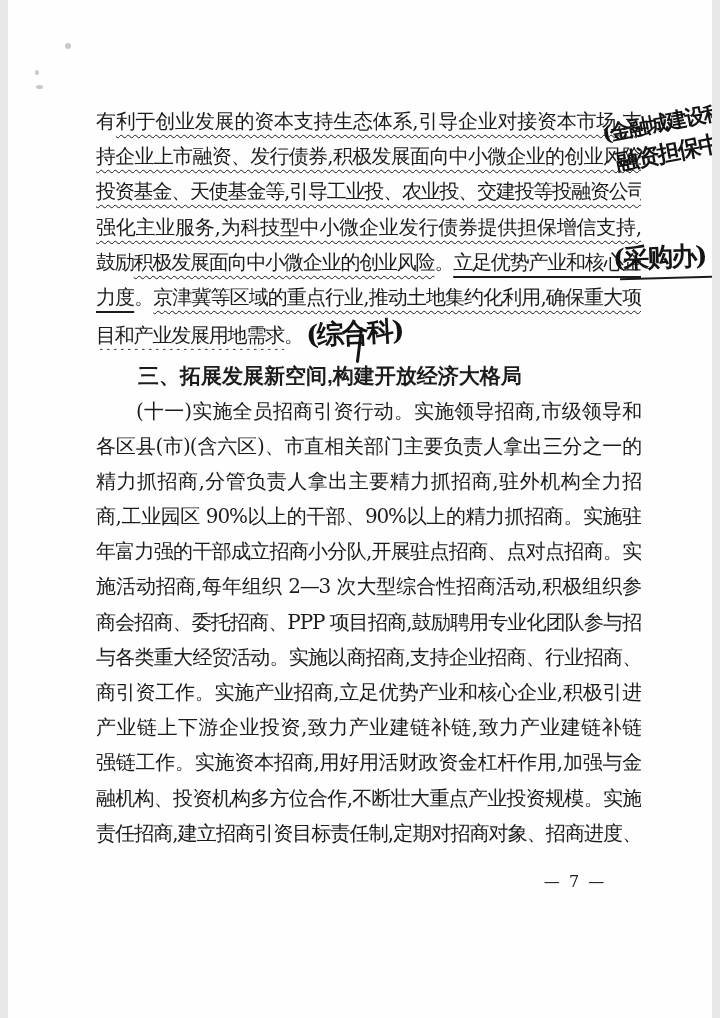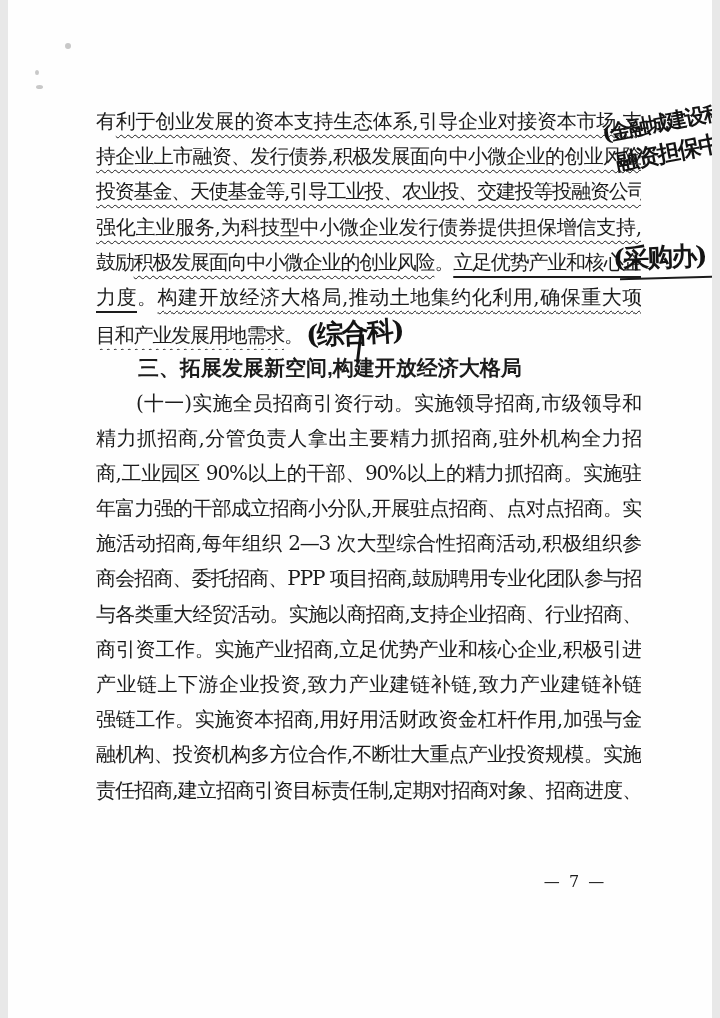--- a/index.html
+++ b/index.html
@@ -11,21 +11,21 @@
   .body-text{position:absolute;left:88px;top:104px;width:545px;}
   .line{
     height:35.2px;line-height:35.2px;font-size:20px;letter-spacing:-1.2px;
     text-align:justify;text-align-last:justify;text-justify:inter-character;
     overflow:hidden;white-space:nowrap;
   }
   .line.nojust{text-align:left;text-align-last:left;}
   .line.indent{text-indent:2em;}
   .line.heading{
     font-family:"Liberation Sans","DejaVu Sans",sans-serif;
-    font-weight:700;font-size:21px;letter-spacing:0;
+    font-weight:700;font-size:21px;letter-spacing:0;margin-top:8px;
   }
   .u-wavy{
     text-decoration:underline;text-decoration-style:wavy;
     text-decoration-thickness:1px;text-underline-offset:6px;
   }
   .u-solid{
     text-decoration:underline;text-decoration-style:solid;
     text-decoration-thickness:1.5px;text-underline-offset:7px;
   }
   .hand{font-weight:700;color:#141414;}
@@ -68,24 +68,25 @@
   <span class="speck s1"></span>
   <span class="speck s2"></span>
   <span class="speck s3"></span>
 
   <div class="body-text">
       <div class="line"><span>有</span><span class="u-wavy">利于创业发展的资本支持生态体系,引导企业对接资本市场,支</span></div>
       <div class="line"><span class="u-wavy">持企业上市融资、发行债券,积极发展面向中小微企业的创业风险</span></div>
       <div class="line"><span class="u-wavy">投资基金、天使基金等,引导工业投、农业投、交建投等投融资公司</span></div>
       <div class="line"><span class="u-wavy">强化主业服务,为科技型中小微企业发行债券提供担保增信支持,</span></div>
       <div class="line"><span>鼓励</span><span class="u-wavy">积极发展面向中小微企业的创业风险</span><span>。</span><span class="u-solid">立足优势产业和核心企业</span></div>
-      <div class="line"><span class="u-solid">力度</span><span>。</span><span class="u-wavy">构建开放经济大格局,推动土地集约化利用,确保重大项</span></div>
+      <div class="line"><span class="u-solid">力度</span><span>。</span><span class="u-wavy">京津冀等区域的重点行业,推动土地集约化利用,确保重大项</span></div>
       <div class="line nojust"><span class="u-wavy">目和产业发展用地需求</span><span>。</span><span class="hand hand-inline">(综合科)</span></div>
       <div class="line heading indent nojust"><span>三、拓展发展新空间,构建开放经济大格局</span></div>
       <div class="line indent"><span>(十一)实施全员招商引资行动。实施领导招商,市级领导和</span></div>
+      <div class="line"><span>各区县(市)(含六区)、市直相关部门主要负责人拿出三分之一的</span></div>
       <div class="line"><span>精力抓招商,分管负责人拿出主要精力抓招商,驻外机构全力招</span></div>
       <div class="line"><span>商,工业园区 90%以上的干部、90%以上的精力抓招商。实施驻</span></div>
       <div class="line"><span>年富力强的干部成立招商小分队,开展驻点招商、点对点招商。实</span></div>
       <div class="line"><span>施活动招商,每年组织 2—3 次大型综合性招商活动,积极组织参</span></div>
       <div class="line"><span>商会招商、委托招商、PPP 项目招商,鼓励聘用专业化团队参与招</span></div>
       <div class="line"><span>与各类重大经贸活动。实施以商招商,支持企业招商、行业招商、</span></div>
       <div class="line"><span>商引资工作。实施产业招商,立足优势产业和核心企业,积极引进</span></div>
       <div class="line"><span>产业链上下游企业投资,致力产业建链补链,致力产业建链补链</span></div>
       <div class="line"><span>强链工作。实施资本招商,用好用活财政资金杠杆作用,加强与金</span></div>
       <div class="line"><span>融机构、投资机构多方位合作,不断壮大重点产业投资规模。实施</span></div>

